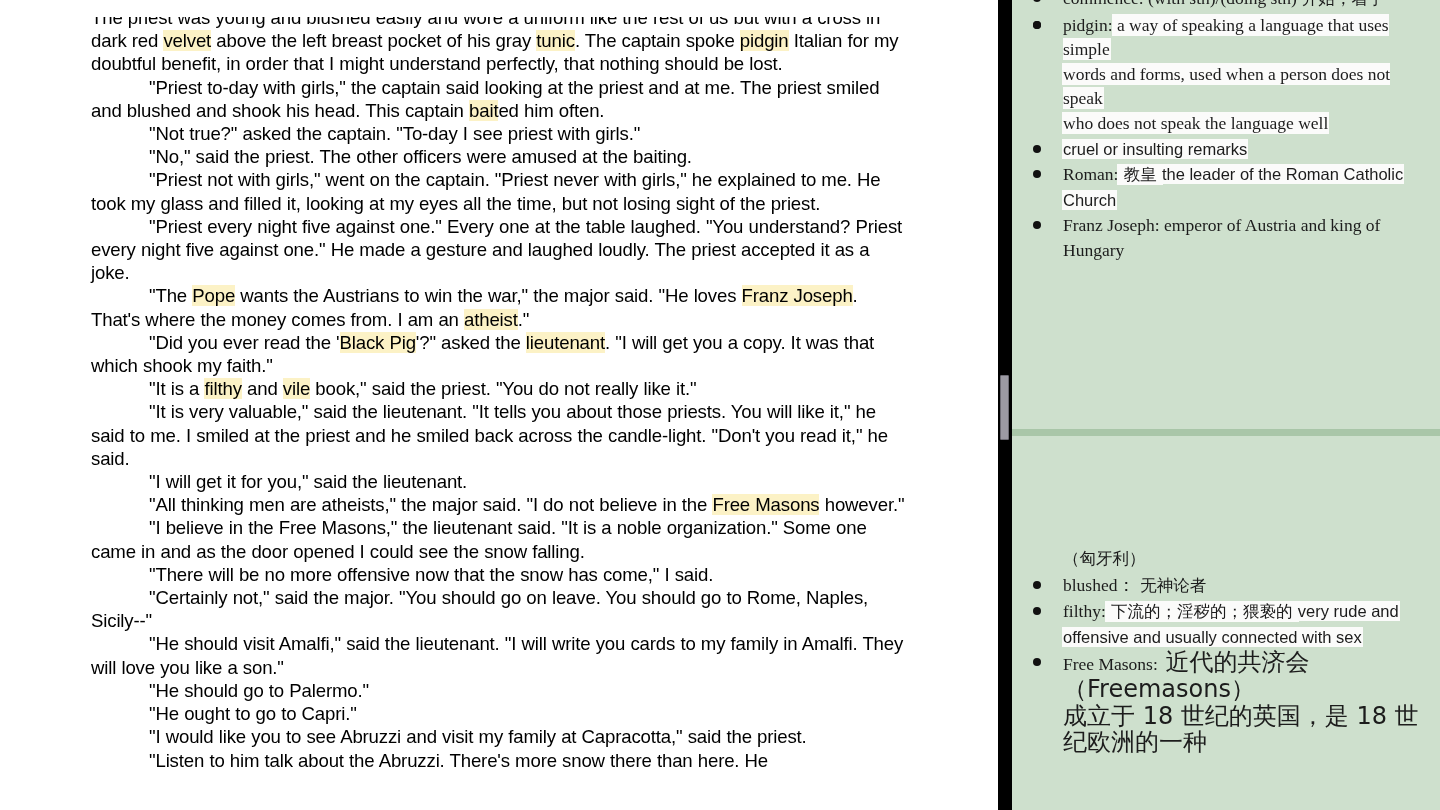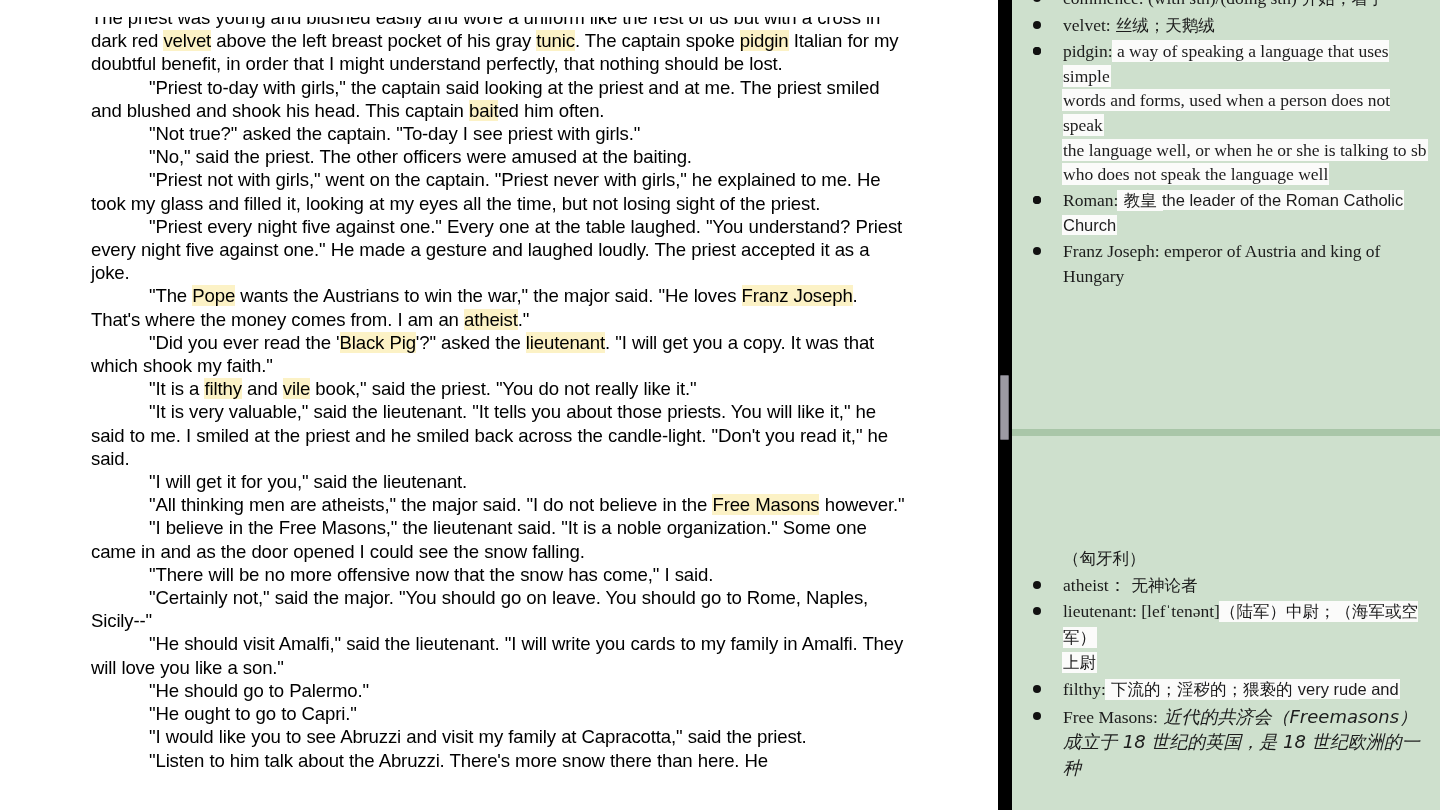--- a/index.html
+++ b/index.html
@@ -124,23 +124,22 @@
     font-size: 16.5px;
   }
   .serif-en {
     font-family: "Liberation Serif", serif;
     font-size: 17.5px;
   }
   .wh { background: #fbfbfa; box-shadow: 0 0 0 1px #fbfbfa; }
   .cont { display: block; }
   .free-cn {
     font-family: "DejaVu Sans", sans-serif;
-    font-size: 18px;
+    font-size: 24px;
     line-height: 25.5px;
-    font-style: italic;
   }
 </style>
 </head>
 <body>
 
 <div id="app">
 
   <div id="reader">
     <div id="reader-inner">
         <div class="para"><span>The priest was young and blushed easily and wore a uniform like the rest of us but with a cross in dark red </span><span class="hl">velvet</span><span> above the left breast pocket of his gray </span><span class="hl">tunic</span><span>. The captain spoke </span><span class="hl">pidgin</span><span> Italian for my doubtful benefit, in order that I might understand perfectly, that nothing should be lost.</span></div>
@@ -174,64 +173,56 @@
 
   <div id="notes">
     <div id="notes-top" class="note-section">
       <ul class="notes-list" id="notes-top-list">
           <li>
             <span class="bullet"></span>
             <span class="cont"><span class="term">commence: (with sth)/(doing sth)</span><span class="cn">&nbsp;开始，着手</span></span>
           </li>
           <li>
             <span class="bullet"></span>
-            <span class="cont"><span class="term">velvet:</span><span class="cn">&nbsp;丝绒；天鹅绒</span></span>
-          </li>
-          <li>
-            <span class="bullet"></span>
           </li>
           <li>
             <span class="bullet"></span>
             <span class="cont"><span class="term">pidgin:</span><span class="serif-en wh"> a way of speaking a language that uses simple</span></span>
             <span class="cont"><span class="serif-en wh">words and forms, used when a person does not speak</span></span>
-            <span class="cont"><span class="serif-en wh">the language well, or when he or she is talking to sb</span></span>
             <span class="cont"><span class="serif-en wh">who does not speak the language well</span></span>
           </li>
           <li>
             <span class="bullet"></span>
+            <span class="cont"><span class="en wh">cruel or insulting remarks</span></span>
           </li>
           <li>
             <span class="bullet"></span>
             <span class="cont"><span class="term">Roman:</span><span class="cn wh">&nbsp;教皇 </span><span class="en wh">the leader of the Roman Catholic</span></span>
             <span class="cont"><span class="en wh">Church</span></span>
           </li>
           <li>
             <span class="bullet"></span>
             <span class="cont"><span class="term">Franz Joseph: emperor of Austria and king of Hungary</span></span>
           </li>
         </ul>
     </div>
     <div id="note-divider"></div>
     <div id="notes-bottom" class="note-section">
       <ul class="notes-list" id="notes-bottom-list">
           <li class="nobullet">
             <span class="cont"><span class="cn">（匈牙利）</span></span>
           </li>
           <li>
             <span class="bullet"></span>
-            <span class="cont"><span class="term">atheist：</span><span class="cn">&nbsp;无神论者</span></span>
-          </li>
-          <li>
-            <span class="bullet"></span>
-            <span class="cont"><span class="term">lieutenant: [lefˈtenənt]</span><span class="cn wh">（陆军）中尉；（海军或空军）</span></span>
-            <span class="cont"><span class="cn wh">上尉</span></span>
+            <span class="cont"><span class="term">blushed：</span><span class="cn">&nbsp;无神论者</span></span>
           </li>
           <li>
             <span class="bullet"></span>
             <span class="cont"><span class="term">filthy:</span><span class="cn wh">&nbsp;下流的；淫秽的；猥亵的 </span><span class="en wh">very rude and</span></span>
+            <span class="cont"><span class="en wh">offensive and usually connected with sex</span></span>
           </li>
           <li>
             <span class="bullet"></span>
             <span class="cont"><span class="term">Free Masons:</span><span class="free-cn">&nbsp;近代的共济会（Freemasons）</span></span>
             <span class="cont"><span class="free-cn">成立于 18 世纪的英国，是 18 世纪欧洲的一种</span></span>
           </li>
         </ul>
     </div>
   </div>
 

